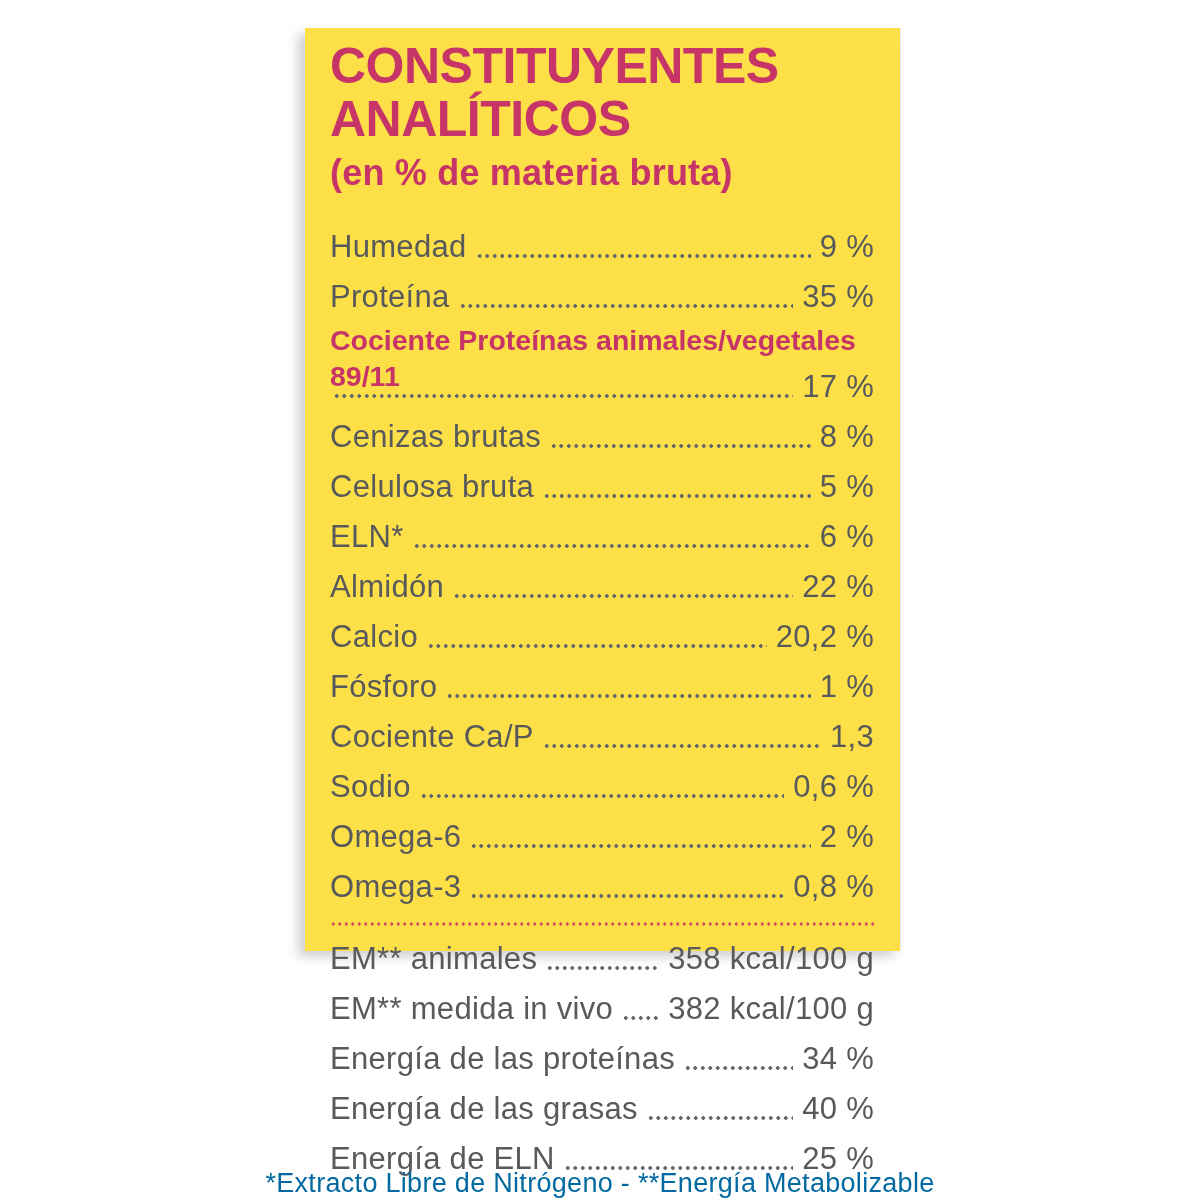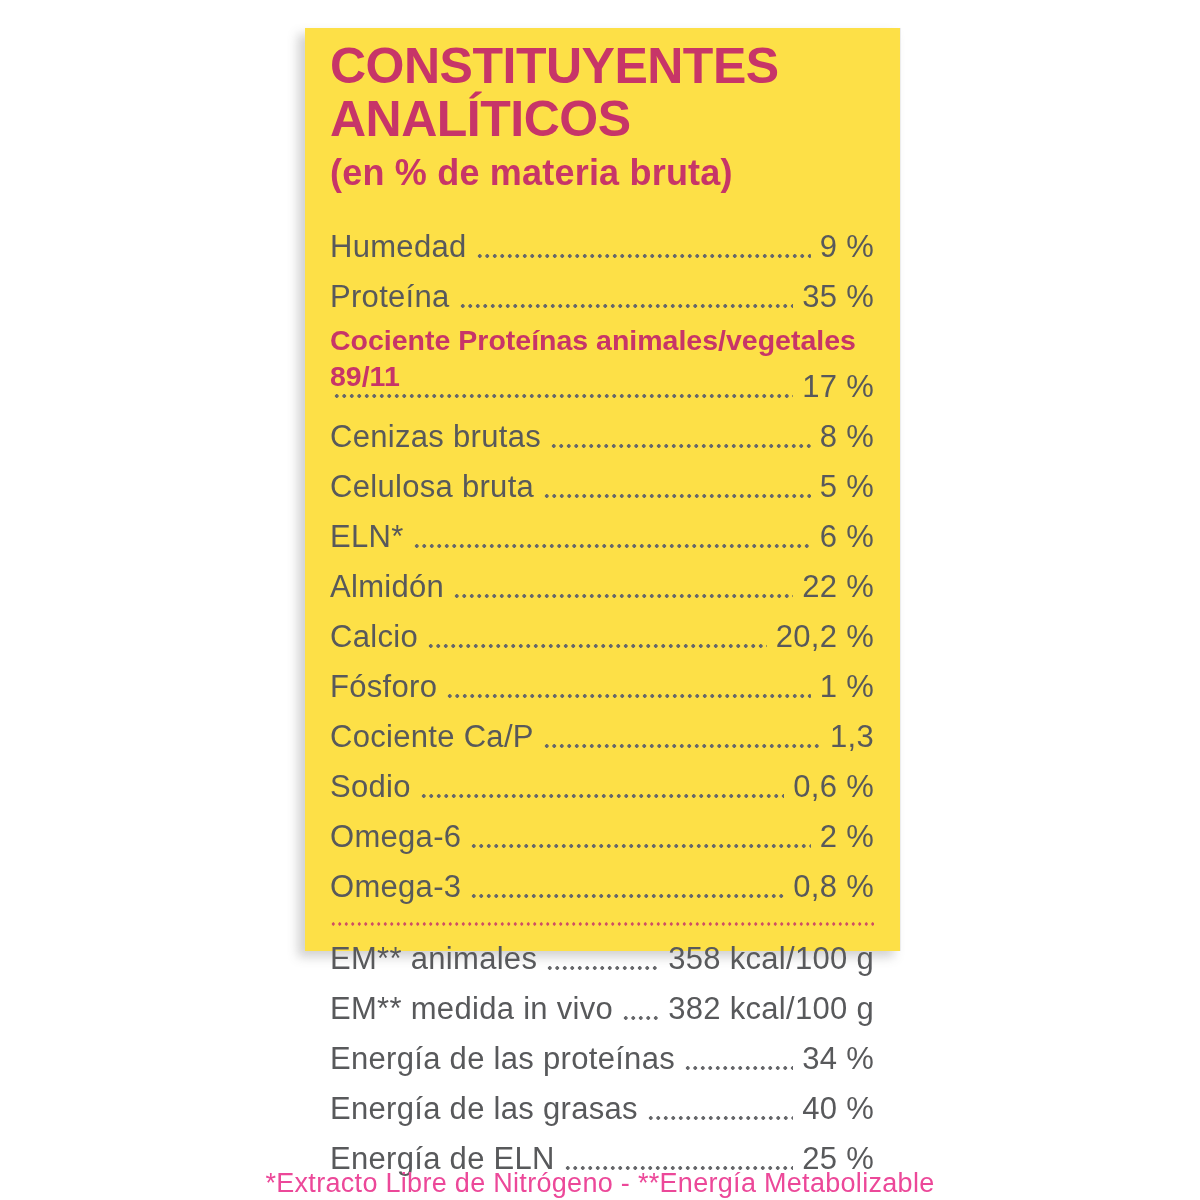--- a/index.html
+++ b/index.html
@@ -77,21 +77,21 @@
     background-size: 6.5px 4px;
     background-repeat: repeat-x;
     background-position: left center;
     opacity: 0.85;
   }
   .footnote {
     position: absolute;
     left: 0; top: 1168px;
     width: 1200px;
     text-align: center;
-    color: #ec4899;
+    color: #0369a1;
     font-size: 27px;
     font-weight: 300;
     letter-spacing: 0.3px;
   }
 </style>
 </head>
 <body>
 
 <div class="page">
   <div class="card">

